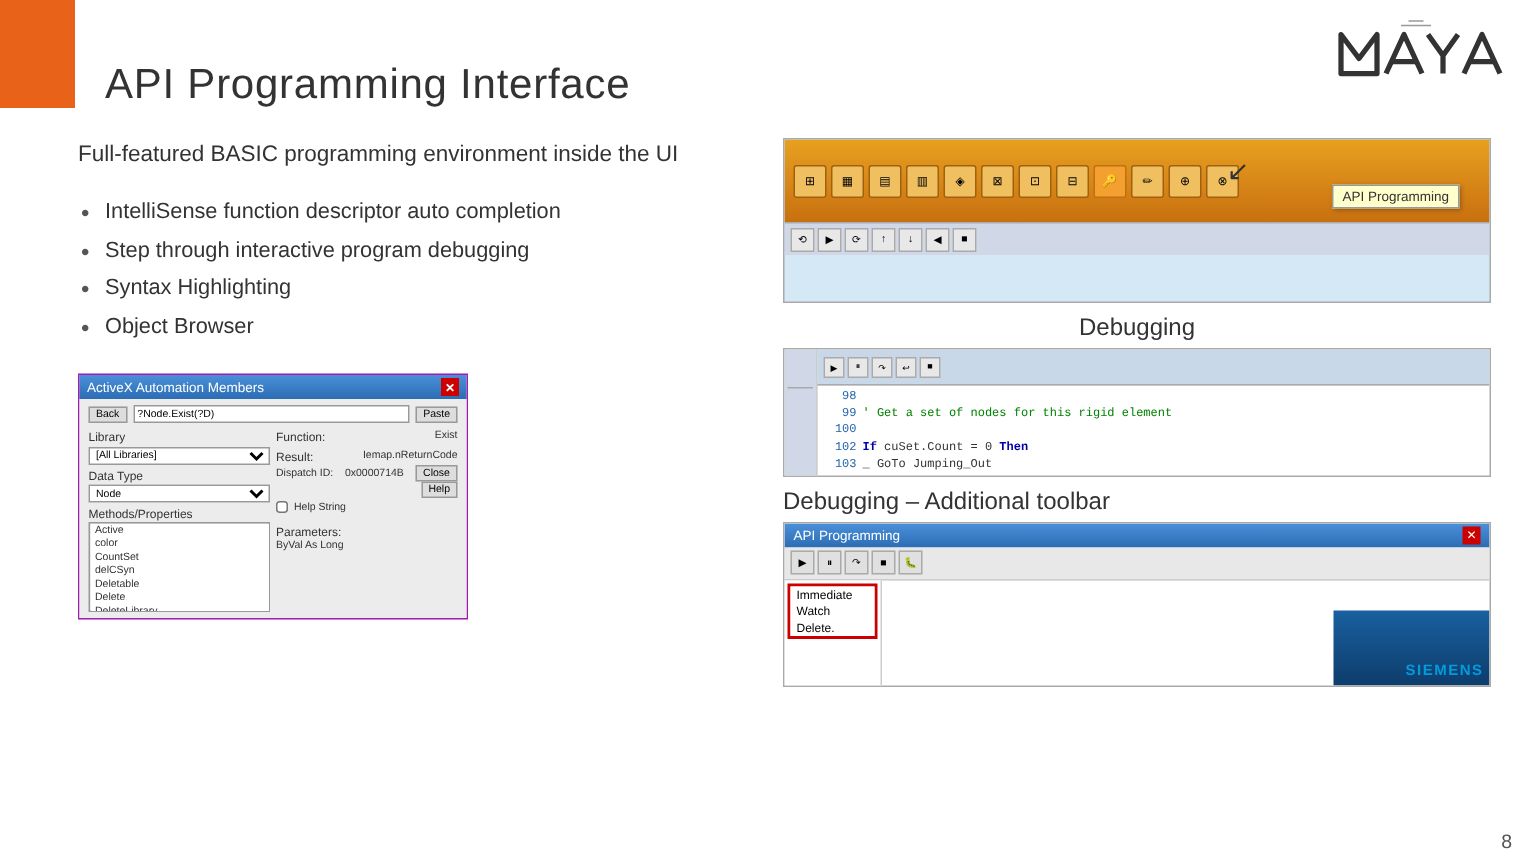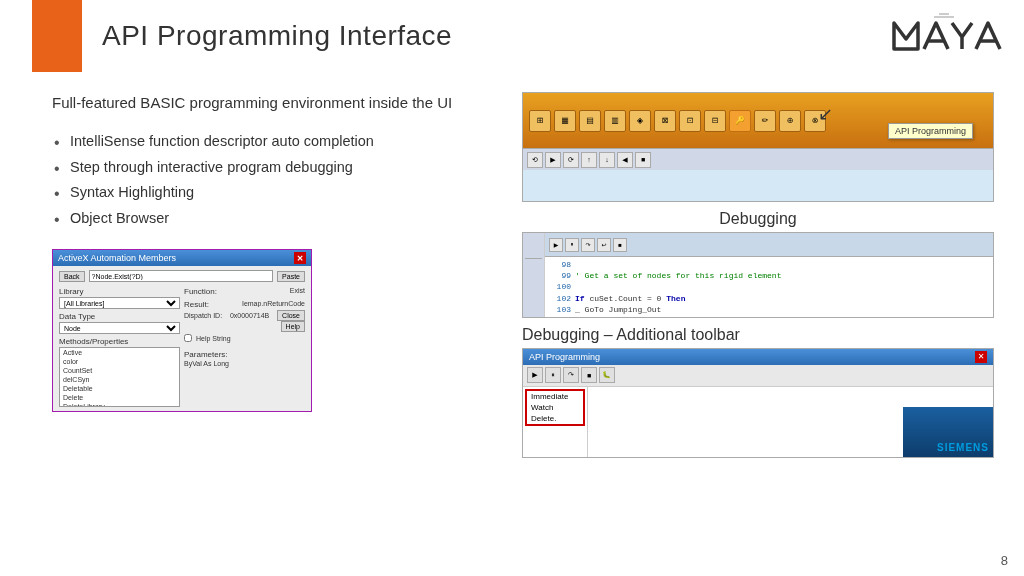--- a/index.html
+++ b/index.html
@@ -17,23 +17,22 @@
       display: flex;
       align-items: center;
       justify-content: space-between;
       background: #fff;
       border-bottom: none;
       padding: 0 20px 0 0;
       height: 72px;
     }
     .header-left {
       display: flex;
-      align-items: center;
+      align-items: flex-end;
       height: 100%;
-      margin-left: 32px;
     }
     .header-orange-bar {
       width: 50px;
       height: 72px;
       background: #E8621A;
       margin-right: 20px;
       flex-shrink: 0;
     }
     .header-title {
       font-size: 28px;
@@ -337,21 +336,21 @@
       background: white;
       padding: 2px 4px;
       font-size: 8px;
       font-family: 'Courier New', monospace;
       color: #333;
     }
     .api2-bottom-right {
       position: absolute;
       right: 0;
       bottom: 0;
-      width: 90px;
+      width: 104px;
       height: 50px;
       background: linear-gradient(to bottom, #1a5fa0, #0d3d6b);
       display: flex;
       flex-direction: column;
       align-items: flex-end;
       justify-content: flex-end;
       padding: 4px;
     }
     .siemens-text {
       color: #009cde;

